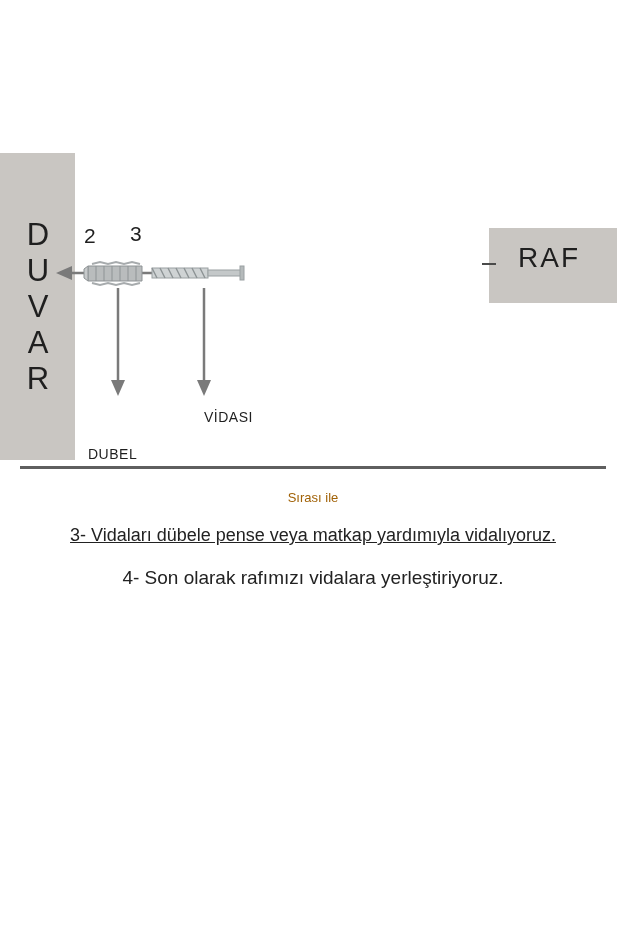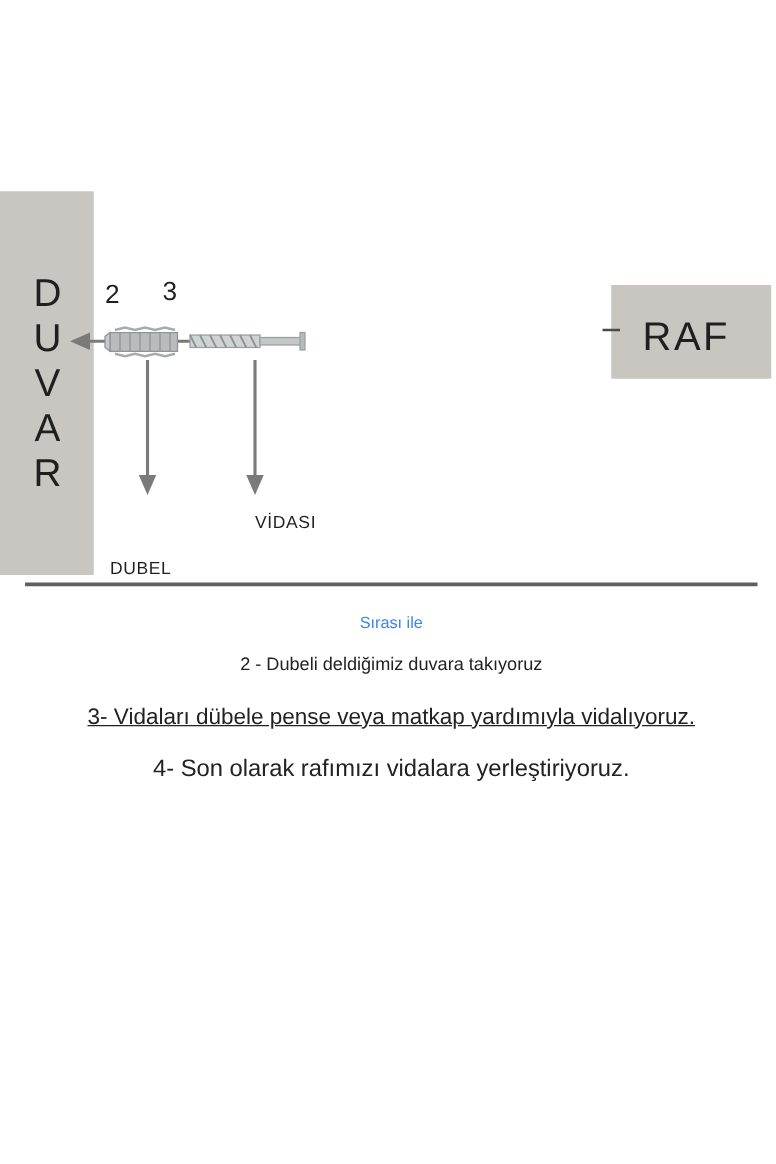--- a/index.html
+++ b/index.html
@@ -55,27 +55,27 @@
     position: absolute;
     left: 489px;
     top: 228px;
     width: 128px;
     height: 75px;
     background: #c9c6c2;
   }
   .shelf-label {
     position: absolute;
     left: 489px;
-    top: 232px;
+    top: 220px;
     width: 120px;
     height: 75px;
     display: flex;
     align-items: center;
     justify-content: center;
-    font-size: 32px;
+    font-size: 28px;
     letter-spacing: 2px;
     color: #1f1f1f;
   }
   .shelf-dash {
     position: absolute;
     left: 482px;
     top: 263px;
     width: 14px;
     height: 2px;
     background: #4a4a4a;
@@ -115,21 +115,21 @@
   
   .steps {
     position: absolute;
     left: 20px;
     top: 484px;
     width: 586px;
     text-align: center;
   }
   .steps .heading {
     font-size: 13px;
-    color: #3b82f6;
+    color: #a16207;
     margin: 6px 0 18px 0;
   }
   .steps .step {
     margin: 0 0 18px 0;
     color: #222;
     line-height: 1.35;
   }
   .step-1 { font-size: 14.5px; }
   .step-2 { font-size: 14.5px; margin-top: 22px; }
   .step-3 { font-size: 18px; margin-top: 22px; text-decoration: underline; }
@@ -188,18 +188,17 @@
     </g>
   </svg>
 
   <div class="callout callout-dubel">DUBEL</div>
   <div class="callout callout-vidasi">VİDASI</div>
 
   <div class="rule"></div>
 
   <div class="steps">
     <div class="heading">Sırası ile</div>
-    <div class="step step-2">2 - Dubeli deldiğimiz duvara takıyoruz</div>
     <div class="step step-3">3- Vidaları dübele pense veya matkap yardımıyla vidalıyoruz.</div>
     <div class="step step-4">4- Son olarak rafımızı vidalara yerleştiriyoruz.</div>
   </div>
 
 </div>
 
 </body></html>

